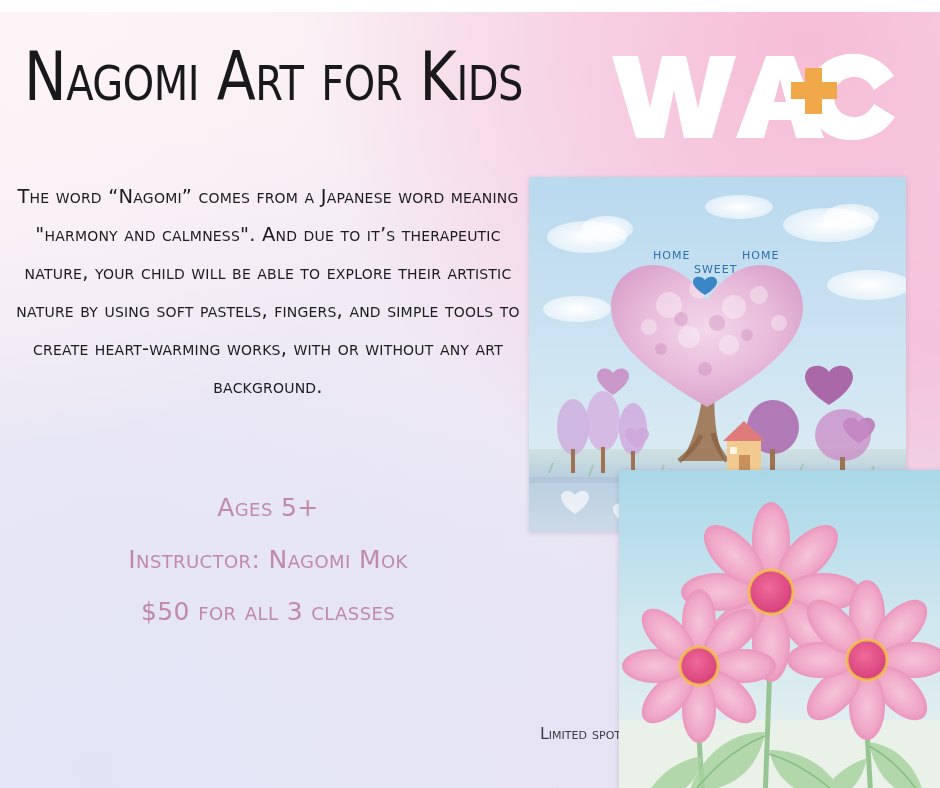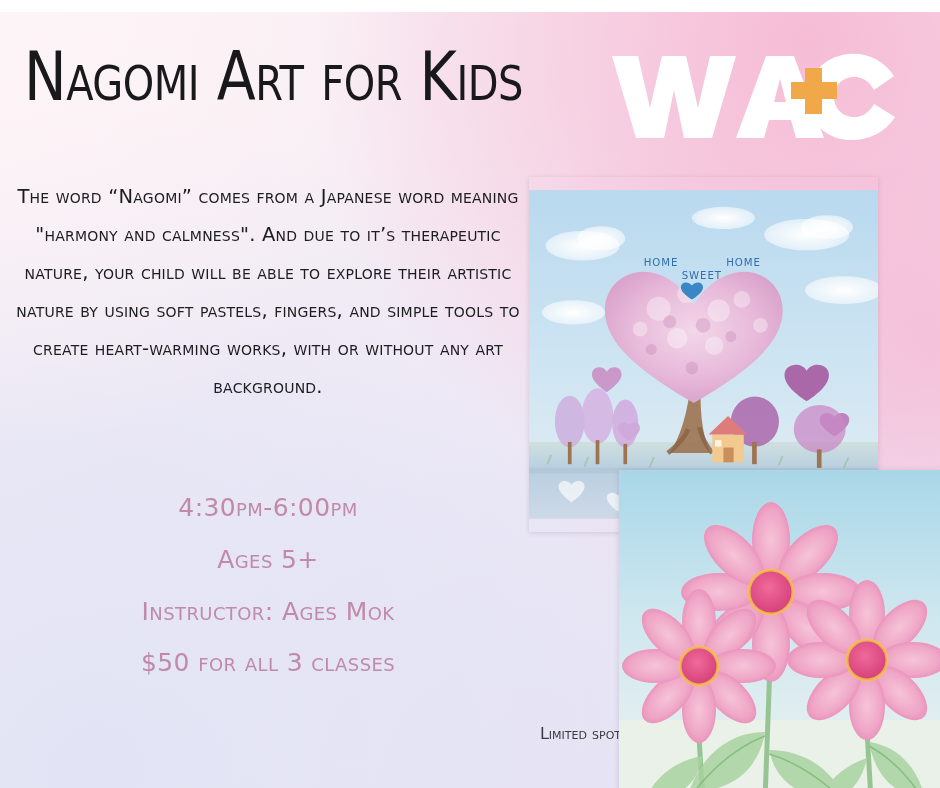--- a/index.html
+++ b/index.html
@@ -94,21 +94,21 @@
     line-height: 1.8;
     color: #3a3a3f;
   }
   .limited .line { display: block; }
 
   
   .art1 {
     position: absolute;
     left: 529px;
     top: 165px;
-    width: 349px;
+    width: 377px;
     height: 355px;
     overflow: hidden;
     box-shadow: 0 1px 5px rgba(90,70,100,0.18);
   }
   .art1 svg, .art2 svg { display: block; width: 100%; height: 100%; }
 
   
   .art2 {
     position: absolute;
     left: 619px;
@@ -140,23 +140,22 @@
       <g>
         <rect x="183" y="36" width="46" height="17" fill="#f0a848"></rect>
         <rect x="197" y="22" width="17" height="46" fill="#f0a848"></rect>
       </g>
     </svg>
   </div>
 
   <p class="body-text">The word “Nagomi” comes from a Japanese word meaning "harmony and calmness". And due to it’s therapeutic nature, your child will be able to explore their artistic nature by using soft pastels, fingers, and simple tools to create heart-warming works, with or without any art background.</p>
 
   <div class="details">
-    <span class="line">4:30pm-6:00pm</span>
     <span class="line">Ages 5+</span>
-    <span class="line">Instructor: Ages Mok</span>
+    <span class="line">Instructor: Nagomi Mok</span>
     <span class="line">$50 for all 3 classes</span>
   </div>
 
   <div class="limited">
     <span class="line">Limited spots</span>
   </div>
 
   <div class="art1">
     <svg viewBox="0 0 377 355" xmlns="http://www.w3.org/2000/svg">
       <defs>

